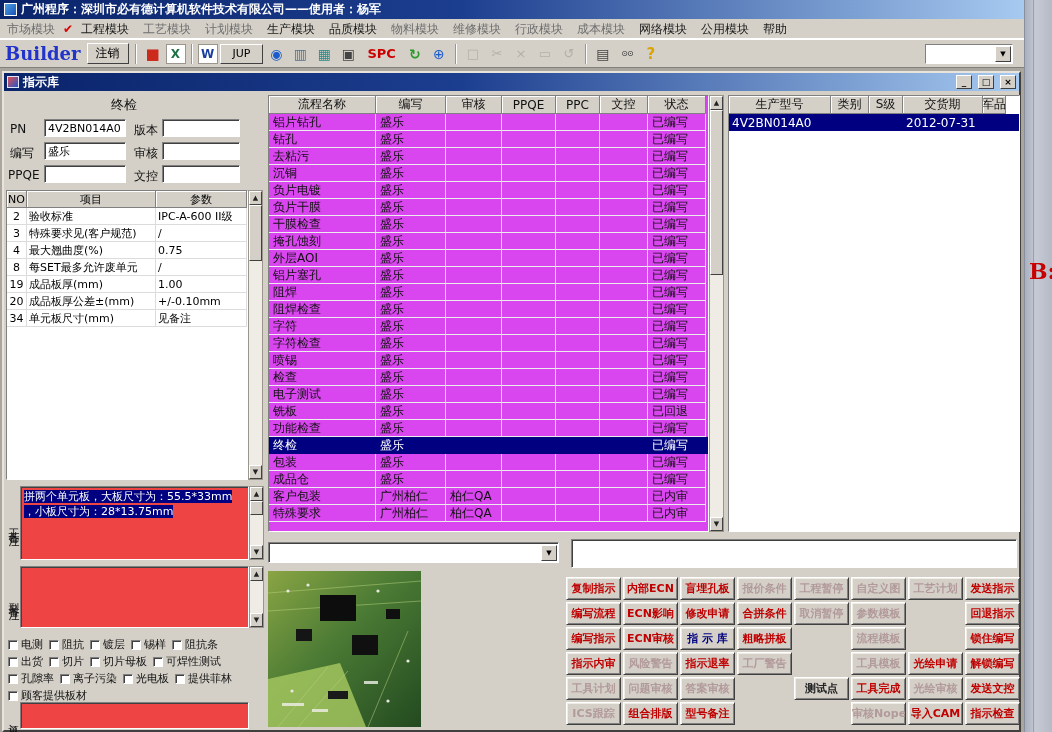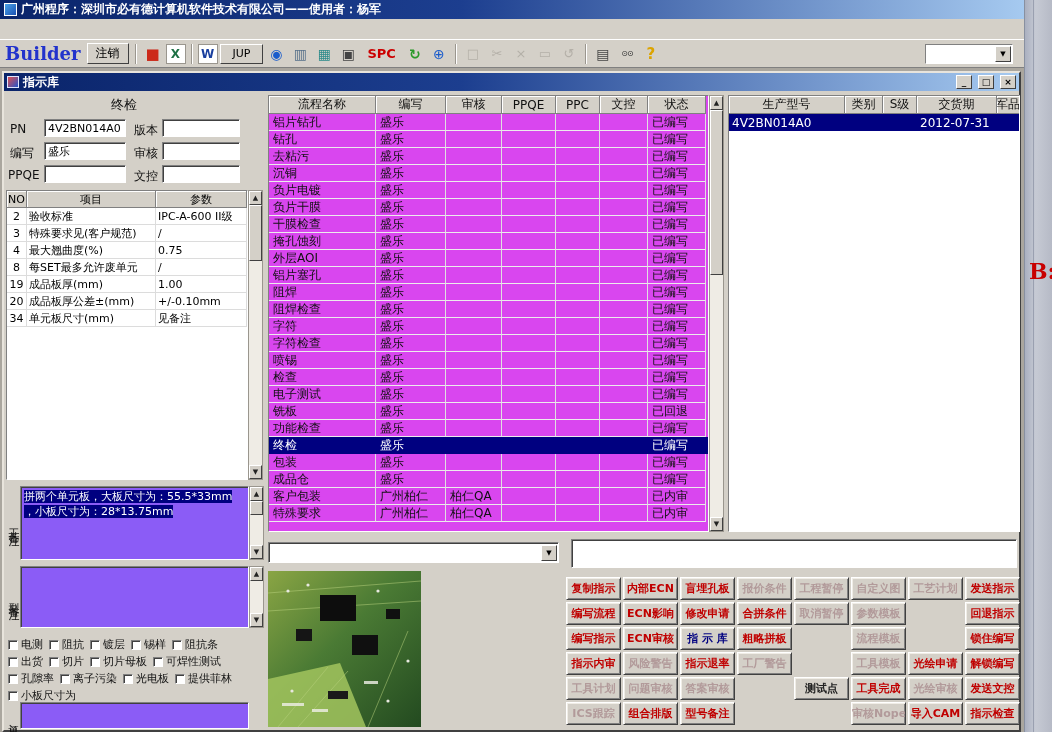--- a/index.html
+++ b/index.html
@@ -61,42 +61,42 @@
 .ptc.no{width:20px;flex:none;justify-content:center}
 .ptc.item{width:129px;flex:none}
 .ptc.val{width:91px;flex:none}
 
 .vscroll{position:absolute;width:15px;background:#efece5;border:1px solid #9a968e;display:flex;flex-direction:column}
 .sarrow{height:14px;flex:none;background:#d4d0c8;border:1px solid;border-color:#fff #404040 #404040 #fff;font-size:7px;display:flex;align-items:center;justify-content:center;color:#222}
 .strack{flex:1;position:relative}
 .sthumb{position:absolute;left:0;right:0;background:#d4d0c8;border:1px solid;border-color:#fff #404040 #404040 #fff}
 
 .vlabel{position:absolute;width:14px;writing-mode:vertical-rl;text-orientation:upright;font-size:11px;letter-spacing:2px;color:#111;text-align:center}
-.notebox{position:absolute;background:#8b5cf6;border:1px solid;border-color:#808080 #fff #fff #808080;box-shadow:inset 1px 1px 0 #404040;font-size:11px;padding:2px 3px;line-height:15px;overflow:hidden}
+.notebox{position:absolute;background:#ef4444;border:1px solid;border-color:#808080 #fff #fff #808080;box-shadow:inset 1px 1px 0 #404040;font-size:11px;padding:2px 3px;line-height:15px;overflow:hidden}
 .hl{background:#000080;color:#fff}
 
 .cbrow{position:absolute;left:8px;width:248px;height:15px;display:flex;gap:6px;align-items:center}
 .cbx{display:flex;align-items:center;gap:3px;font-size:11px;white-space:nowrap;color:#111}
 .cbx .box{width:10px;height:10px;background:#fff;border:1px solid;border-color:#808080 #fff #fff #808080;box-shadow:inset 1px 1px 0 #404040;flex:none}
 
 #proctable{position:absolute;left:268px;top:95px;width:441px;height:437px;background:#d946ef;border:1px solid;border-color:#808080 #fff #fff #808080;overflow:hidden}
 .prow{display:flex;height:17px}
 .prow.phead{height:18px}
 .phead .pc{background:#d4d0c8;border-right:1px solid #808080;border-bottom:1px solid #808080;box-shadow:inset 1px 1px 0 #fff;justify-content:center}
 .pc{font-size:12px;display:flex;align-items:center;padding:0 4px;white-space:nowrap;overflow:hidden;border-right:1px solid #e0e0e0;border-bottom:1px solid #ececec;color:#111}
 .pc.c1{width:107px;flex:none}.pc.c2{width:70px;flex:none}.pc.c3{width:56px;flex:none}.pc.c4{width:54px;flex:none}.pc.c5{width:44px;flex:none}.pc.c6{width:48px;flex:none}.pc.c7{width:58px;flex:none}
 .prow.selected{background:#000080}
 .prow.selected .pc{color:#fff;border-color:#000080}
 
 #modeltable{position:absolute;left:728px;top:95px;width:292px;height:437px;background:#fff;border:1px solid;border-color:#808080 #fff #fff #808080;overflow:hidden}
 .mrow{display:flex;height:17px}
 .mrow.mhead{height:18px}
 .mhead .mc{background:#d4d0c8;border-right:1px solid #808080;border-bottom:1px solid #808080;box-shadow:inset 1px 1px 0 #fff;justify-content:center}
 .mc{font-size:12px;display:flex;align-items:center;padding:0 3px;white-space:nowrap;overflow:hidden;border-right:1px solid #e0e0e0;color:#111}
-.mc.m1{width:116px;flex:none}.mc.m2{width:38px;flex:none}.mc.m3{width:34px;flex:none}.mc.m4{width:80px;flex:none}.mc.m5{width:23px;flex:none}
+.mc.m1{width:102px;flex:none}.mc.m2{width:38px;flex:none}.mc.m3{width:34px;flex:none}.mc.m4{width:80px;flex:none}.mc.m5{width:23px;flex:none}
 .mrow.selected{background:#000080}
 .mrow.selected .mc{color:#fff;border-color:#000080}
 
 #combo1{position:absolute;left:268px;top:542px;width:291px;height:21px;background:#fff;border:1px solid;border-color:#808080 #fff #fff #808080;box-shadow:inset 1px 1px 0 #404040;display:flex;align-items:center}
 #combo1 .ctext{flex:1;font-size:11px;padding-left:3px}
 #combo2{position:absolute;left:571px;top:539px;width:446px;height:29px;background:#fff;border:1px solid;border-color:#808080 #fff #fff #808080;box-shadow:inset 1px 1px 0 #404040}
 
 #agrid{position:absolute;left:565px;top:576px;width:456px;height:151px;display:grid;grid-template-columns:repeat(8,57px);grid-auto-rows:25px}
 .acell{position:relative}
 .abtn{width:55px;height:23px;margin:1px;background:#d4d0c8;border:1px solid;border-color:#fff #404040 #404040 #fff;box-shadow:inset 1px 1px 0 #f0ede6,inset -1px -1px 0 #808080;font-size:11px;font-weight:bold;padding:0;white-space:nowrap;overflow:hidden}
@@ -113,20 +113,51 @@
 
   <div id="strip">
     <div id="strip-b">B:</div>
   </div>
 
   <div id="titlebar">
     <span id="app-icon"></span>
     <span id="app-title">广州程序：深圳市必有德计算机软件技术有限公司——使用者：杨军</span>
   </div>
 
+  <div id="menubar">
+
+      <span class="menu-item c-dim">市场模块</span>
+
+      <span class="menu-item c-check">✔</span>
+
+      <span class="menu-item c-on">工程模块</span>
+
+      <span class="menu-item c-dim">工艺模块</span>
+
+      <span class="menu-item c-dim">计划模块</span>
+
+      <span class="menu-item c-on">生产模块</span>
+
+      <span class="menu-item c-on">品质模块</span>
+
+      <span class="menu-item c-dim">物料模块</span>
+
+      <span class="menu-item c-dim">维修模块</span>
+
+      <span class="menu-item c-dim">行政模块</span>
+
+      <span class="menu-item c-dim">成本模块</span>
+
+      <span class="menu-item c-on">网络模块</span>
+
+      <span class="menu-item c-on">公用模块</span>
+
+      <span class="menu-item c-on">帮助</span>
+
+  </div>
 
   <div id="toolbar">
     <span id="builder">Builder</span>
     <button id="logout">注销</button>
 
       <span class="ticon c-sep"></span>
 
       <span class="ticon c-ic-red">■</span>
 
       <span class="ticon c-ic-excel">X</span>
@@ -356,21 +387,21 @@
       <label class="cbx">
         <span class="box"></span>
         <span>提供菲林</span>
       </label>
 
   </div>
   <div class="cbrow" style="top:688px">
 
       <label class="cbx">
         <span class="box"></span>
-        <span>小板尺寸为</span>
+        <span>顾客提供板材</span>
       </label>
 
   </div>
 
   <div class="vlabel" style="left:6px;top:704px;height:26px;letter-spacing:1px;font-size:10px">订单</div>
   <div class="notebox" style="left:20px;top:702px;width:229px;height:27px"></div>
 
   <div id="proctable">
     <div class="prow phead">
       <div class="pc c1">流程名称</div>

